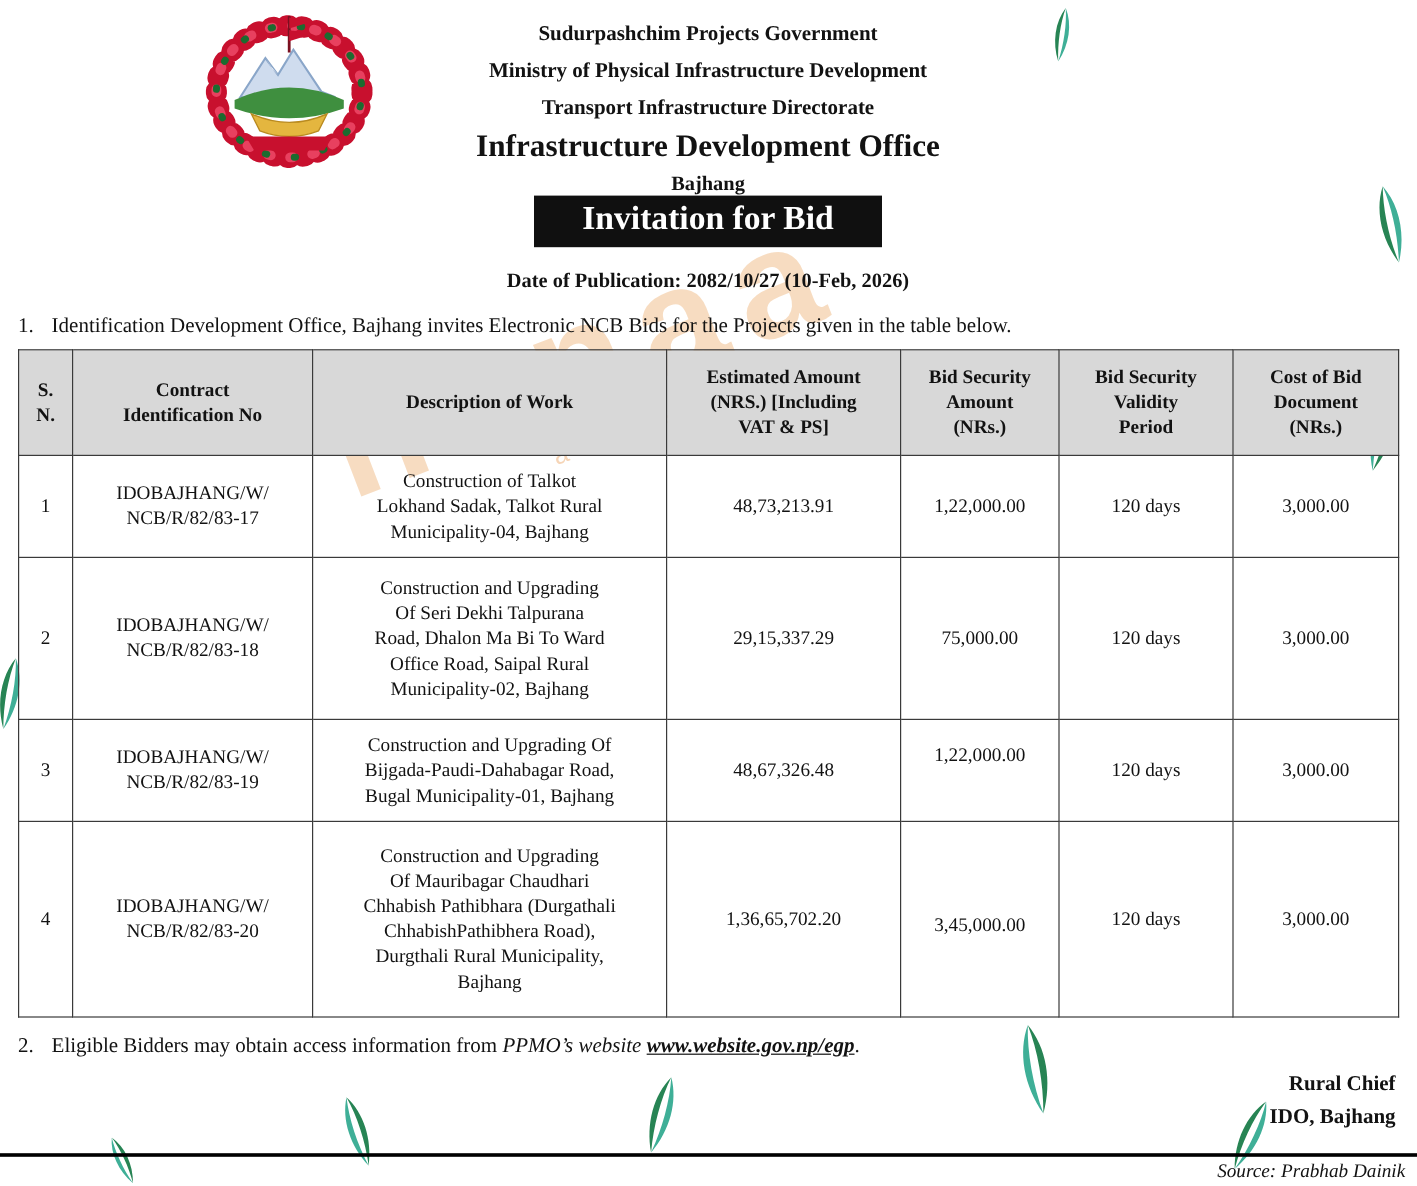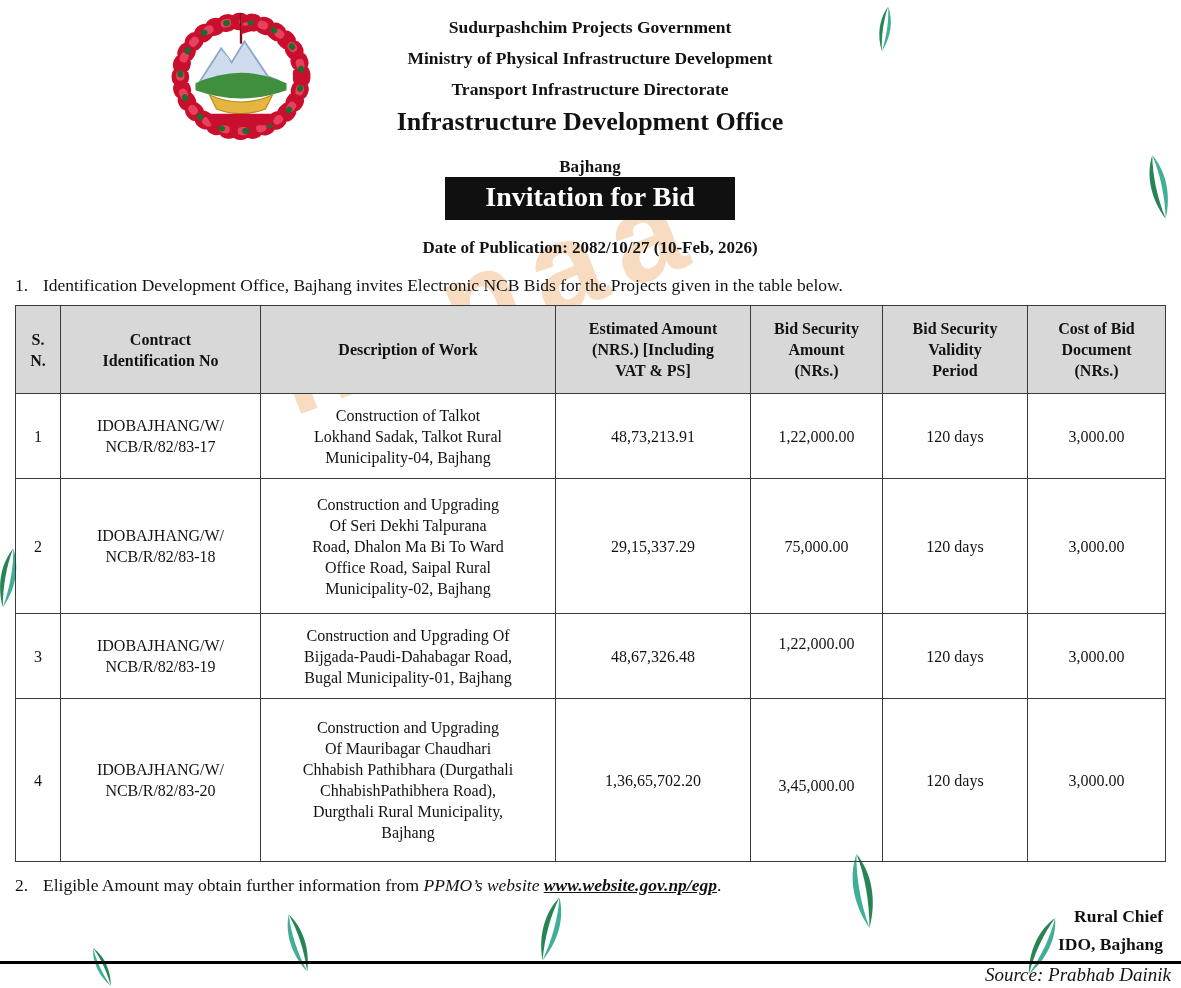--- a/index.html
+++ b/index.html
@@ -32,21 +32,21 @@
   .wm-big { font-size:126px; font-weight:bold; letter-spacing:16px; line-height:1; display:block;
             font-family:"Liberation Sans", sans-serif; }
   .wm-small { display:block; font-size:22px; letter-spacing:7px; margin:-6px 0 0 170px;
             font-family:"Liberation Sans", sans-serif; color:rgba(232,151,74,.40); }
 
   
   .header { position:relative; text-align:center; padding-top:16px; }
   .logo { position:absolute; left:150px; top:4px; width:152px; height:140px; }
   .h-line  { font-weight:bold; font-size:17.5px; line-height:22px; margin-bottom:9px; }
   .h-line3 { margin-bottom:6px; }
-  .office  { font-weight:bold; font-size:26px; line-height:32px; margin-bottom:18px; }
+  .office  { font-weight:bold; font-size:26px; line-height:32px; margin-bottom:4px; }
   .district{ font-weight:bold; font-size:17px; line-height:21px; }
 
   .banner-wrap { text-align:center; }
   .banner { display:inline-block; background:#101010; color:#ffffff;
             font-size:28px; font-weight:bold; line-height:30px; padding:5px 40px 8px; }
 
   .pubdate { text-align:center; font-weight:bold; font-size:17px; margin-top:18px; }
 
   .intro { display:flex; font-size:17.5px; line-height:22px; margin-top:16px; }
   .intro .num { width:28px; flex:none; }
@@ -62,21 +62,21 @@
   td.v-down { padding-top:14px; }
 
   
   .note { display:flex; font-size:17.5px; line-height:22px; margin-top:12px; }
   .note .num { width:28px; flex:none; }
   .note .em { font-style:italic; }
   .note .link { font-style:italic; font-weight:bold; text-decoration:underline; }
   .sig { text-align:right; font-weight:bold; font-size:17.5px; line-height:28px; margin-top:6px; padding-right:2px; }
 
   .bottom-rule { position:absolute; left:0; right:0; bottom:24px; height:3px; background:#000; z-index:2; }
-  .source { position:absolute; right:10px; bottom:2px; font-style:italic; font-size:19px; z-index:2; }
+  .source { position:absolute; right:10px; bottom:2px; font-style:italic; font-size:16px; z-index:2; }
 </style>
 </head>
 <body>
 
 <svg class="leaf l1" viewBox="0 0 40 100">
     <path d="M20 0 C4 28 4 66 20 100 C14 66 14 30 20 0 Z" fill="#157a46"></path>
     <path d="M20 0 C36 28 36 66 20 100 C26 66 26 30 20 0 Z" fill="#2fa98f"></path>
   </svg>
 <svg class="leaf l2" viewBox="0 0 40 100">
     <path d="M20 0 C4 28 4 66 20 100 C14 66 14 30 20 0 Z" fill="#157a46"></path>
@@ -234,21 +234,21 @@
         <td>1,36,65,702.20</td>
         <td class="v-down">3,45,000.00</td>
         <td>120 days</td>
         <td>3,000.00</td>
       </tr>
     </tbody>
   </table>
 
   <div class="note">
     <span class="num">2.</span>
-    <span class="txt"><span>Eligible Amount may obtain further information from </span><span class="em">PPMO’s  website </span><span class="link">www.website.gov.np/egp</span><span>.</span></span>
+    <span class="txt"><span>Eligible Bidders may obtain access information from </span><span class="em">PPMO’s  website </span><span class="link">www.website.gov.np/egp</span><span>.</span></span>
   </div>
 
   <div class="sig">
     <div>Rural Chief</div>
     <div>IDO, Bajhang</div>
   </div>
 
 </div>
 
 <div class="bottom-rule"></div>

